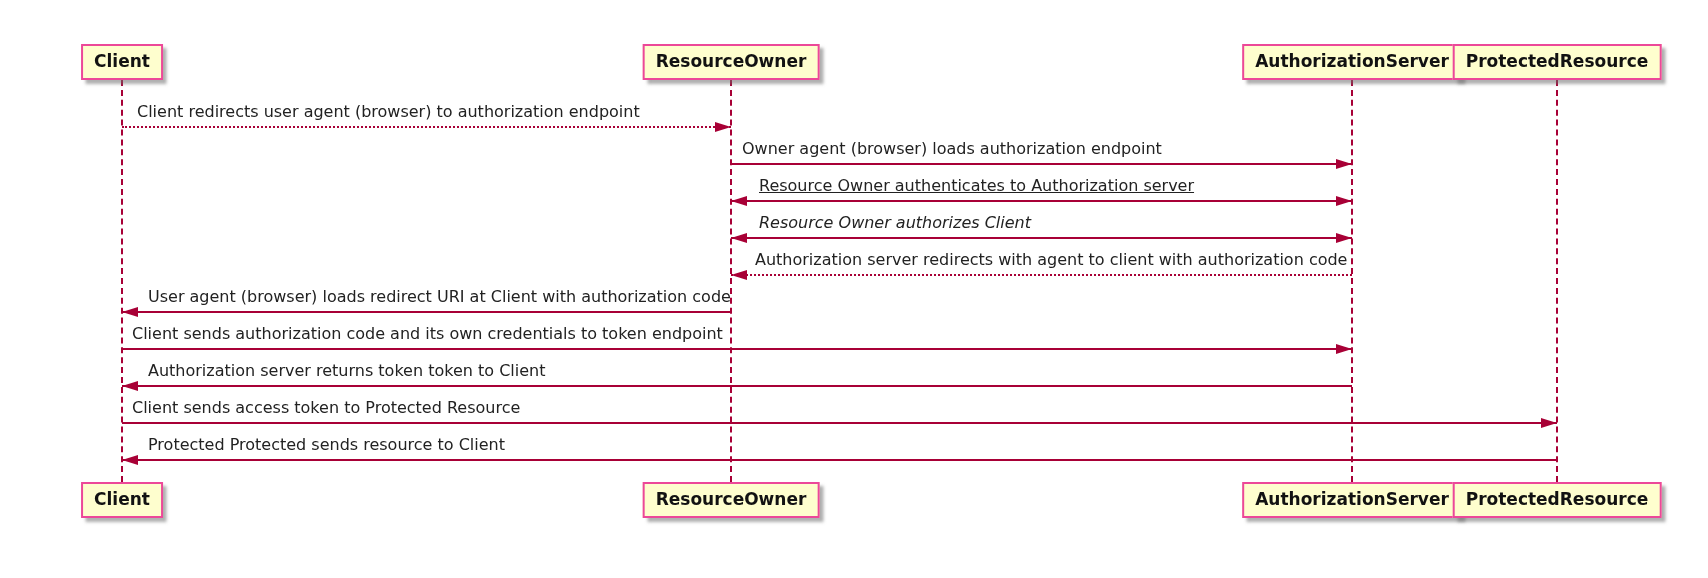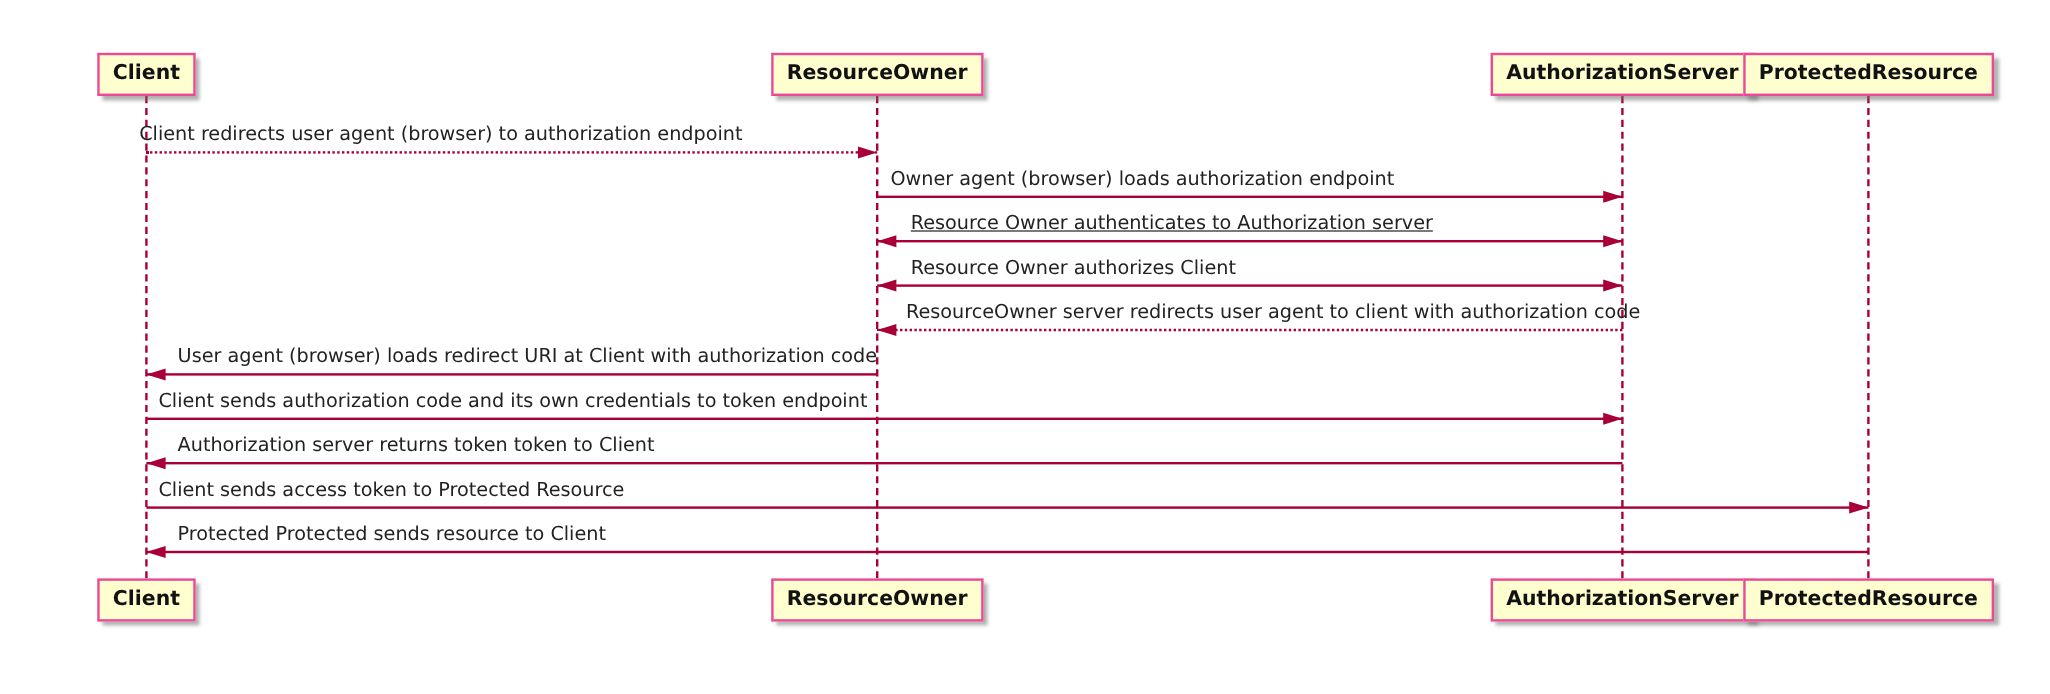--- a/index.html
+++ b/index.html
@@ -77,47 +77,47 @@
   <div class="pbox" style="left:731px; top:44px;">ResourceOwner</div>
   <div class="pbox" style="left:1352px; top:44px;">AuthorizationServer</div>
   <div class="pbox" style="left:1557px; top:44px;">ProtectedResource</div>
 
   <div class="pbox" style="left:122px; top:482px;">Client</div>
   <div class="pbox" style="left:731px; top:482px;">ResourceOwner</div>
   <div class="pbox" style="left:1352px; top:482px;">AuthorizationServer</div>
   <div class="pbox" style="left:1557px; top:482px;">ProtectedResource</div>
 
   <div>
-    <div class="mlabel" style="left:116px; top:102px;text-align:right;">Client redirects user agent (browser) to authorization endpoint</div>
+    <div class="mlabel" style="left:137px; top:102px;text-align:right;">Client redirects user agent (browser) to authorization endpoint</div>
     <div class="mline dotted" style="left:122px; top:126px; width:609px;"></div>
     <div class="ah-r" style="left:715px; top:122px;"></div>
   </div>
 
   <div>
     <div class="mlabel" style="left:742px; top:139px;">Owner agent (browser) loads authorization endpoint</div>
     <div class="mline" style="left:731px; top:163px; width:621px;"></div>
     <div class="ah-r" style="left:1336px; top:159px;"></div>
   </div>
 
   <div>
     <div class="mlabel" style="left:759px; top:176px;text-decoration:underline;">Resource Owner authenticates to Authorization server</div>
     <div class="mline" style="left:731px; top:200px; width:621px;"></div>
     <div class="ah-l" style="left:731px; top:196px;"></div>
     <div class="ah-r" style="left:1336px; top:196px;"></div>
   </div>
 
   <div>
-    <div class="mlabel" style="left:759px; top:213px;">Resource Owner authorizes Client</div>
+    <div class="mlabel" style="left:759px; top:213px;font-style:italic;">Resource Owner authorizes Client</div>
     <div class="mline" style="left:731px; top:237px; width:621px;"></div>
     <div class="ah-l" style="left:731px; top:233px;"></div>
     <div class="ah-r" style="left:1336px; top:233px;"></div>
   </div>
 
   <div>
-    <div class="mlabel" style="left:755px; top:250px;">ResourceOwner server redirects user agent to client with authorization code</div>
+    <div class="mlabel" style="left:755px; top:250px;">Authorization server redirects with agent to client with authorization code</div>
     <div class="mline dotted" style="left:731px; top:274px; width:621px;"></div>
     <div class="ah-l" style="left:731px; top:270px;"></div>
   </div>
 
   <div>
     <div class="mlabel" style="left:148px; top:287px;">User agent (browser) loads redirect URI at Client with authorization code</div>
     <div class="mline" style="left:122px; top:311px; width:609px;"></div>
     <div class="ah-l" style="left:122px; top:307px;"></div>
   </div>
 

